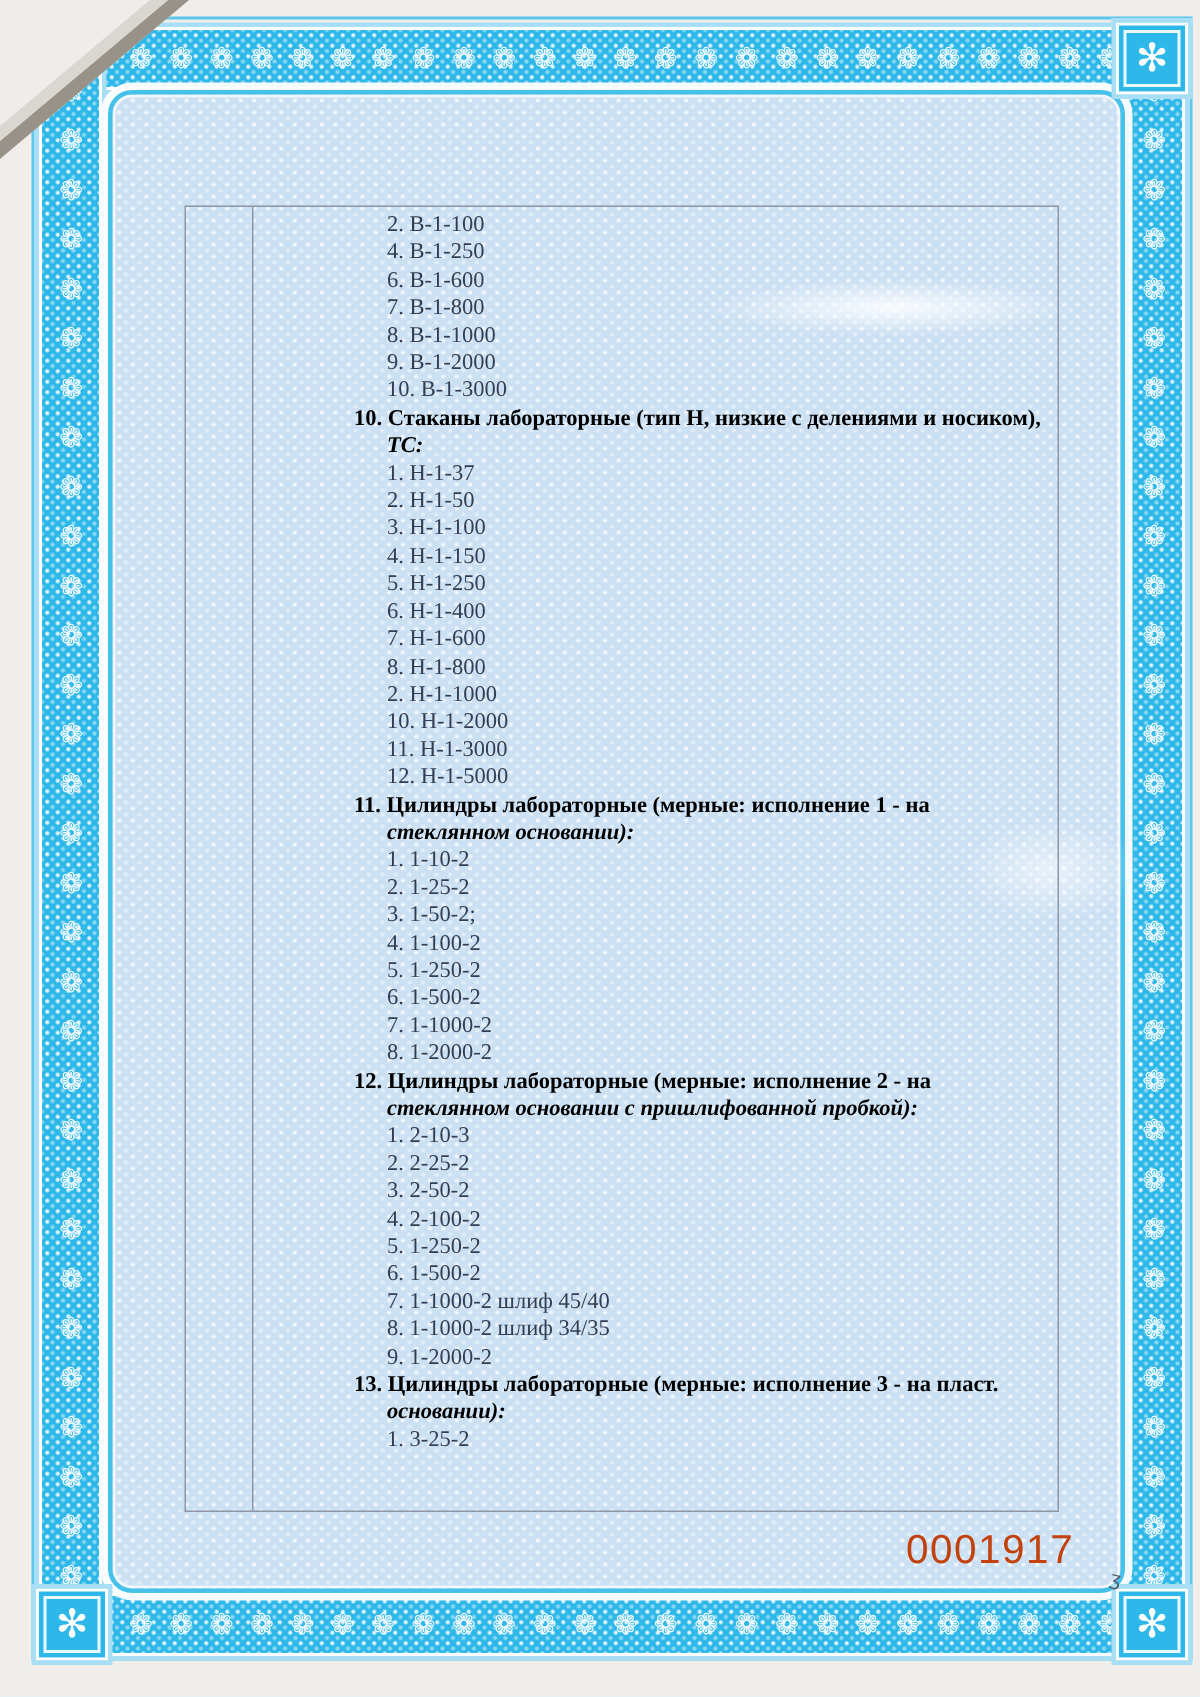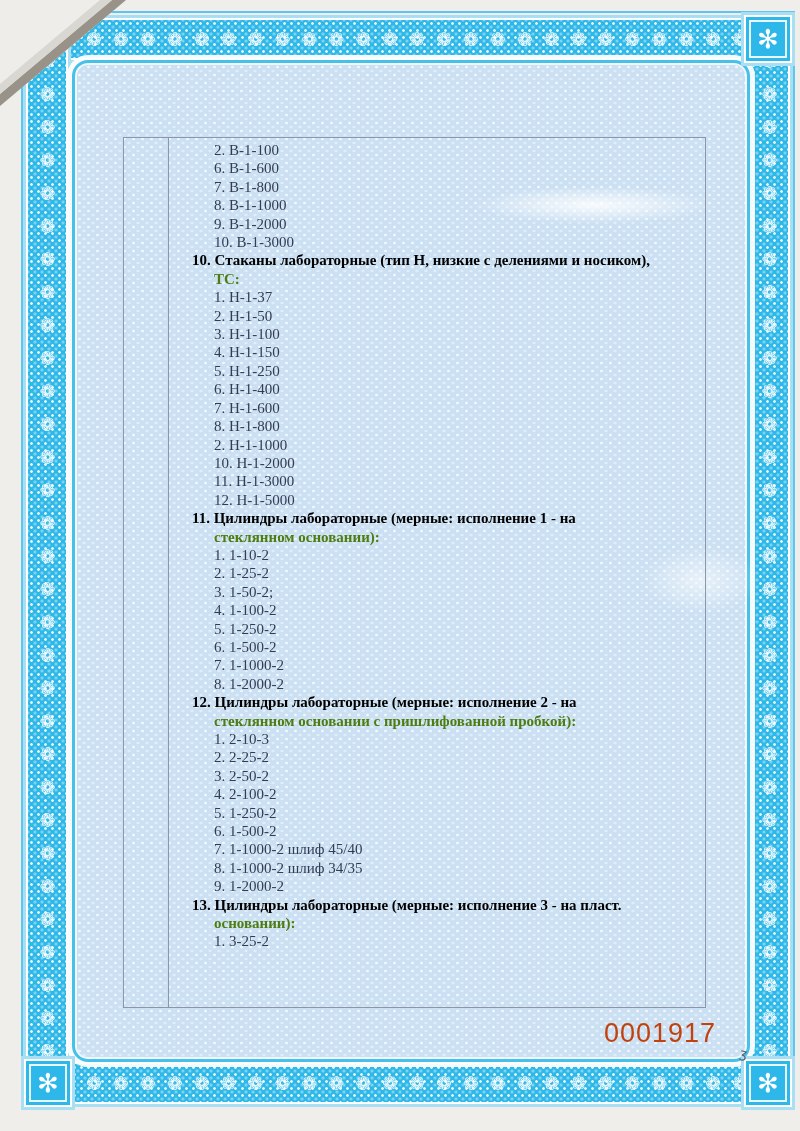--- a/index.html
+++ b/index.html
@@ -40,26 +40,26 @@
         box-shadow:0 0 0 5px rgba(253,253,253,.95), inset 0 0 0 2px rgba(255,255,255,.7);
         z-index:1;}
   
   .smudge{position:absolute;z-index:2;pointer-events:none;}
   .s1{left:470px;top:186px;width:250px;height:38px;
       background:radial-gradient(ellipse at center, rgba(255,255,255,.85) 0%, rgba(255,255,255,0) 70%);}
   .s2{left:640px;top:545px;width:120px;height:70px;
       background:radial-gradient(ellipse at center, rgba(255,255,255,.55) 0%, rgba(255,255,255,0) 70%);}
   
   .table{position:absolute;left:123px;top:137px;width:581px;height:869px;
-        border:1px solid #8d96a4;display:flex;z-index:3;}
+        border:1px solid #8d96a4;display:flex;z-index:3;gap:44px;}
   .col-narrow{width:44px;border-right:1px solid #8d96a4;}
   .col-main{flex:1;padding:3px 4px 0 45px;overflow:hidden;}
   .line{font-size:15px;line-height:18.4px;color:#323c52;white-space:nowrap;}
   .line.h{font-weight:bold;text-indent:-22px;color:#000000;}
-  .line.c{font-weight:bold;color:#4d7c0f;}
+  .line.c{font-weight:bold;color:#000000;font-style:italic;}
   
   .serial{position:absolute;left:604px;top:1018px;z-index:4;
         font-family:"Liberation Sans",sans-serif;font-size:27px;letter-spacing:1px;
         color:#c2410c;}
   .pen-mark{position:absolute;left:740px;top:1046px;z-index:4;color:#55606f;
         font-family:"DejaVu Sans",sans-serif;font-size:13px;transform:rotate(14deg);}
   
   .fold{position:absolute;left:0;top:0;z-index:6;}
 </style>
 </head>
@@ -94,20 +94,21 @@
 
   <div class="panel"></div>
 
   <div class="smudge s1"></div>
   <div class="smudge s2"></div>
 
   <div class="table">
     <div class="col-narrow"></div>
     <div class="col-main">
         <div class="line ">2. В-1-100</div>
+        <div class="line ">4. В-1-250</div>
         <div class="line ">6. В-1-600</div>
         <div class="line ">7. В-1-800</div>
         <div class="line ">8. В-1-1000</div>
         <div class="line ">9. В-1-2000</div>
         <div class="line ">10. В-1-3000</div>
         <div class="line h">10. Стаканы лабораторные (тип Н, низкие с делениями и носиком),</div>
         <div class="line c">ТС:</div>
         <div class="line ">1. Н-1-37</div>
         <div class="line ">2. Н-1-50</div>
         <div class="line ">3. Н-1-100</div>

